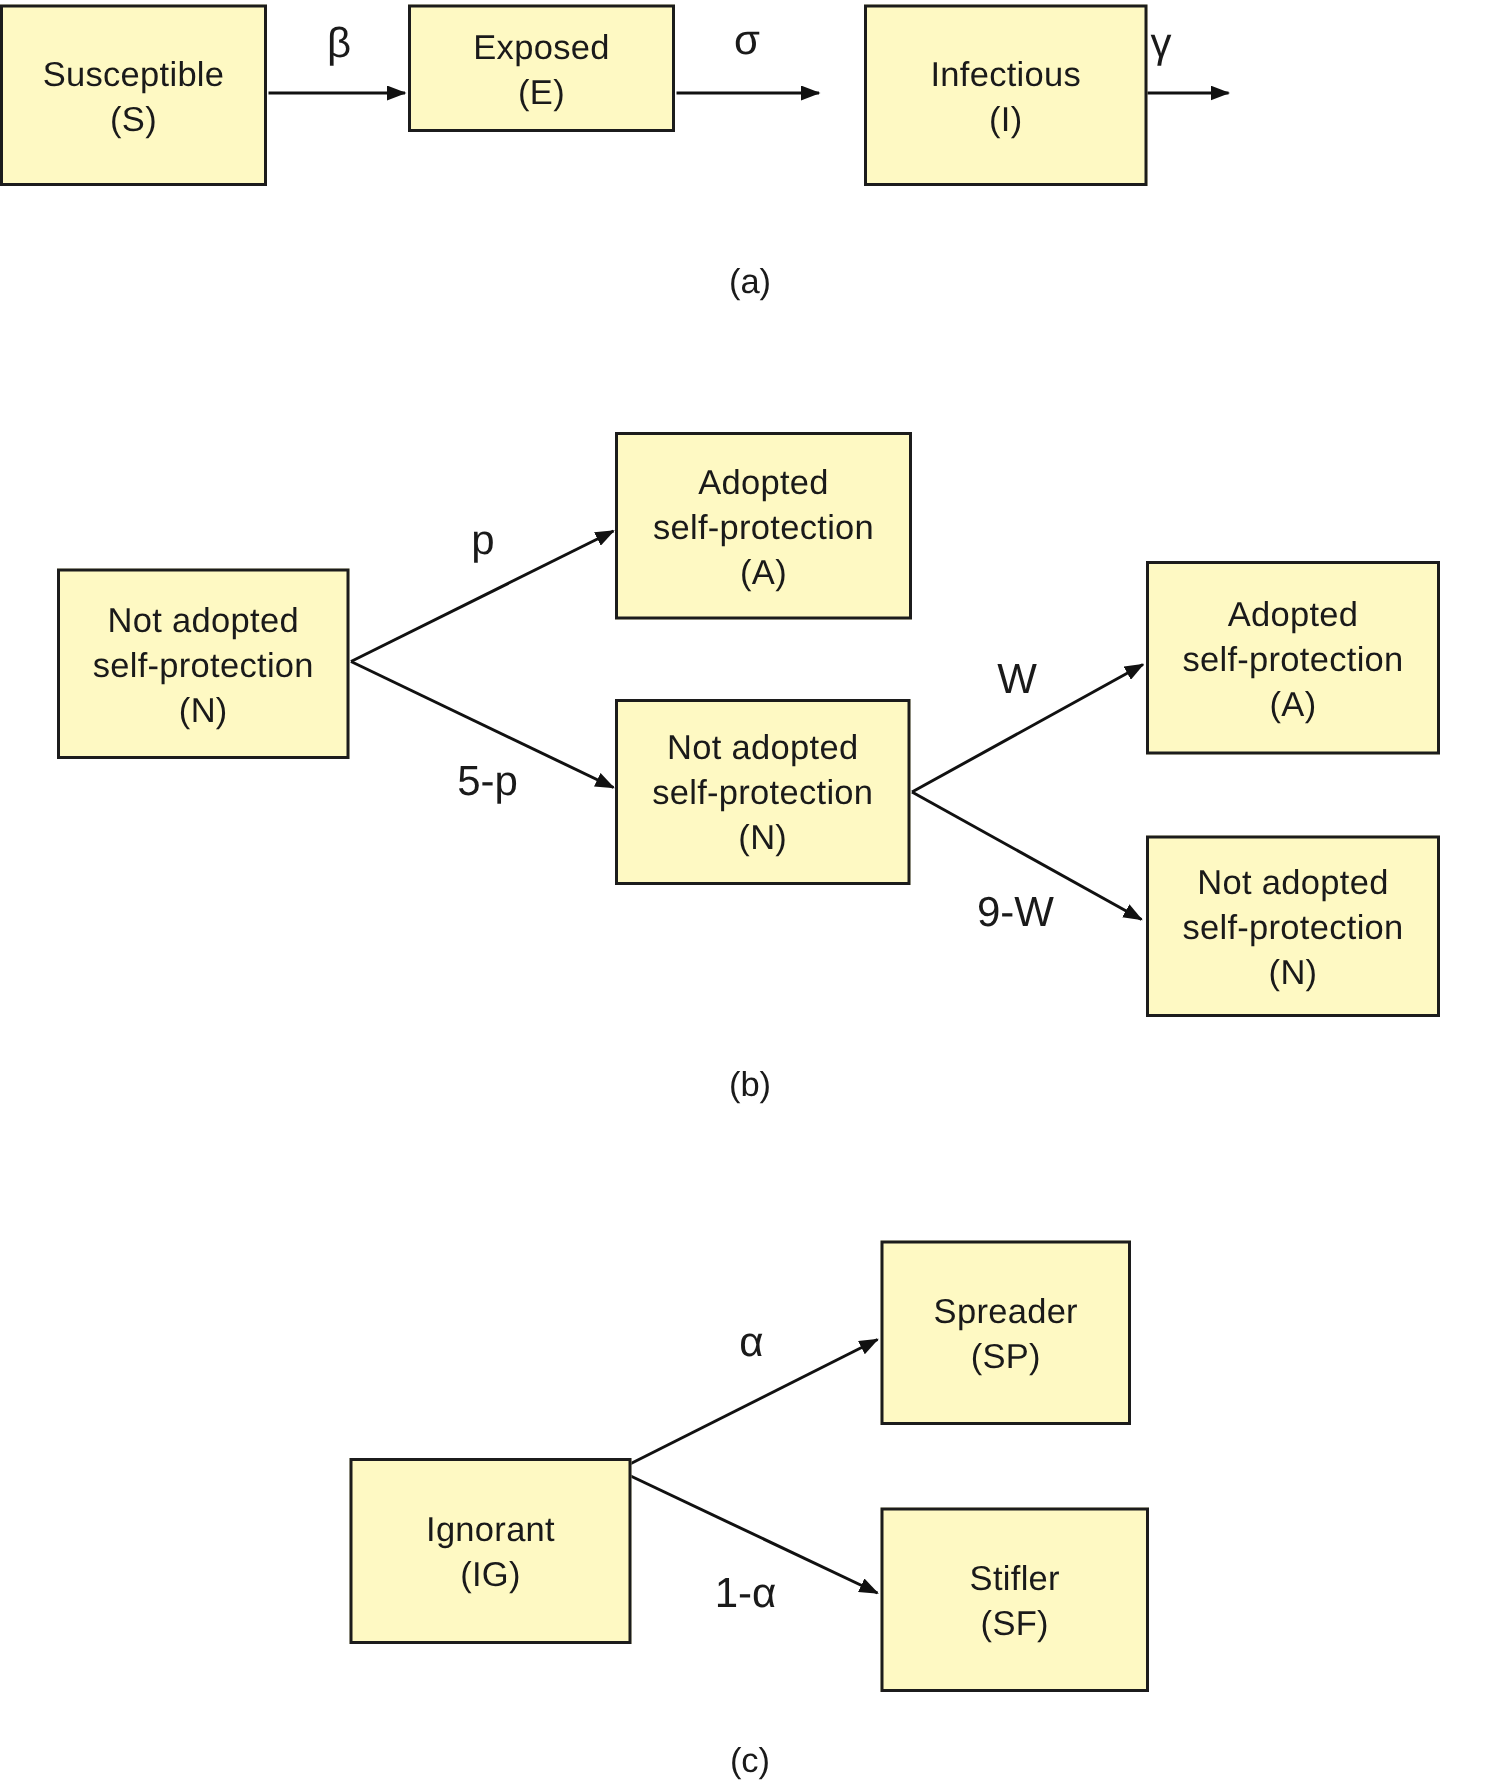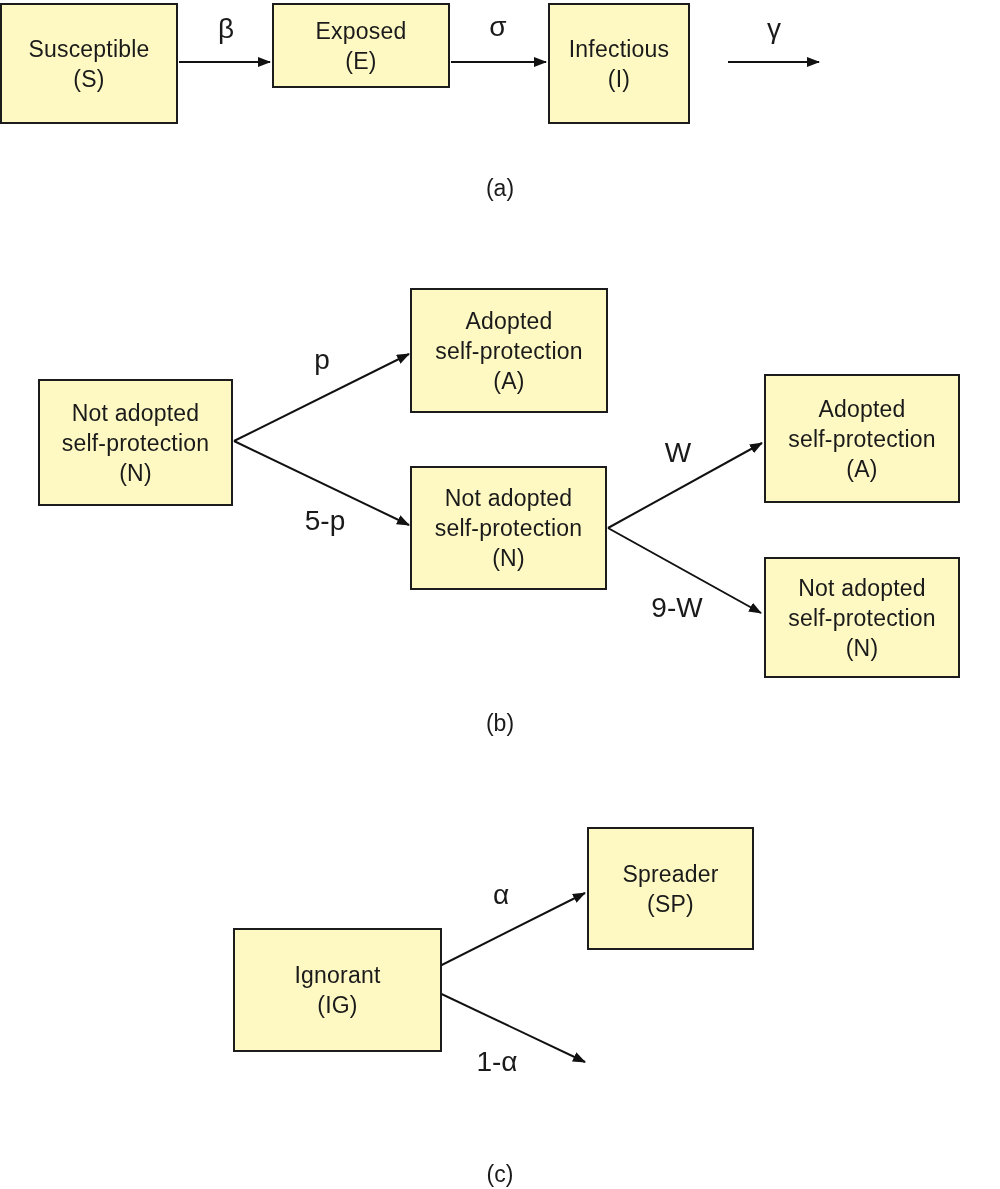--- a/index.html
+++ b/index.html
@@ -68,21 +68,21 @@
   </svg>
 
   <div class="node" style="left:0px; top:3px; width:178px; height:121px">
     <span>Susceptible</span>
     <span>(S)</span>
   </div>
   <div class="node" style="left:272px; top:3px; width:178px; height:85px">
     <span>Exposed</span>
     <span>(E)</span>
   </div>
-  <div class="node" style="left:548px; top:3px; width:142px; height:121px">
+  <div class="node" style="left:576px; top:3px; width:189px; height:121px">
     <span>Infectious</span>
     <span>(I)</span>
   </div>
 
   <span class="edge-label" style="left:226px; top:29px">β</span>
   <span class="edge-label" style="left:498px; top:27px">σ</span>
   <span class="edge-label" style="left:774px; top:29px">γ</span>
 
   <div class="caption" style="left:500px; top:188px">(a)</div>
 
@@ -112,27 +112,31 @@
     <span>(N)</span>
   </div>
 
   <span class="edge-label" style="left:322px; top:360px">p</span>
   <span class="edge-label" style="left:325px; top:521px">5-p</span>
   <span class="edge-label" style="left:678px; top:453px">W</span>
   <span class="edge-label" style="left:677px; top:608px">9-W</span>
 
   <div class="caption" style="left:500px; top:723px">(b)</div>
 
-  <div class="node" style="left:233px; top:928px; width:209px; height:124px">
+  <div class="node" style="left:233px; top:972px; width:188px; height:124px">
     <span>Ignorant</span>
     <span>(IG)</span>
   </div>
   <div class="node" style="left:587px; top:827px; width:167px; height:123px">
     <span>Spreader</span>
     <span>(SP)</span>
+  </div>
+  <div class="node" style="left:587px; top:1005px; width:179px; height:123px">
+    <span>Stifler</span>
+    <span>(SF)</span>
   </div>
 
   <span class="edge-label" style="left:501px; top:895px">α</span>
   <span class="edge-label" style="left:497px; top:1062px">1-α</span>
 
   <div class="caption" style="left:500px; top:1174px">(c)</div>
 
 </div>
 
 </body></html>

